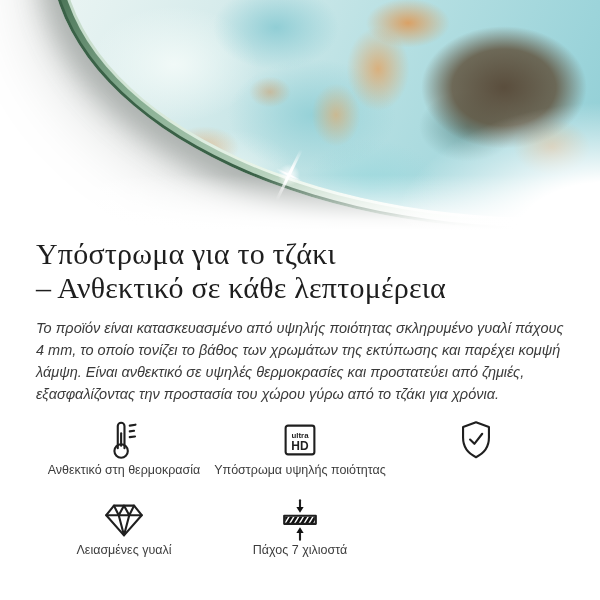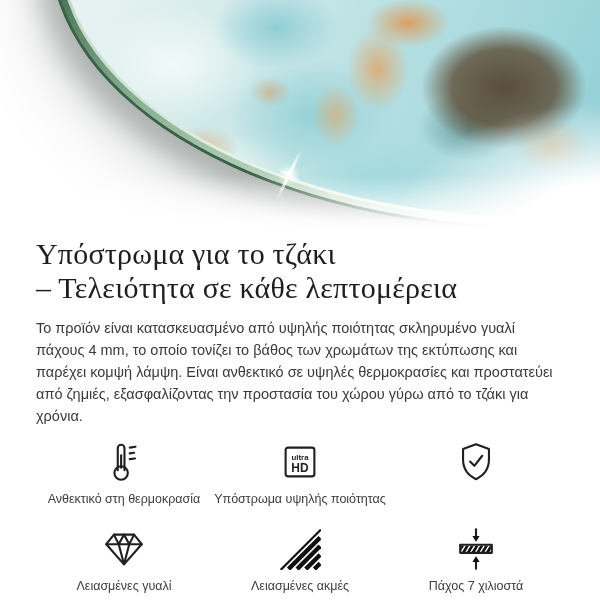--- a/index.html
+++ b/index.html
@@ -39,48 +39,48 @@
   .sparkle::before,.sparkle::after{content:"";position:absolute;left:50%;top:50%;background:
     linear-gradient(to bottom, rgba(255,255,255,0), rgba(255,255,255,.96) 38%, #fff 50%, rgba(255,255,255,.96) 62%, rgba(255,255,255,0));}
   .sparkle::before{width:3px;height:56px;transform:translate(-50%,-50%) rotate(26deg);}
   .sparkle::after{width:2px;height:28px;transform:translate(-50%,-50%) rotate(-64deg);}
 
   
   .content{padding:0 36px;}
   .title{margin:7px 0 0;font-family:"Liberation Serif","DejaVu Serif",serif;font-weight:400;
     font-size:30px;line-height:34px;color:#1e1e1e;letter-spacing:.2px;}
   .title span{display:block;}
-  .desc{margin:12px 0 12px;max-width:540px;font-size:14.5px;line-height:22px;color:#3a3a3a;}
+  .desc{margin:12px 0 12px;max-width:540px;font-size:14.5px;line-height:22px;color:#3a3a3a;font-style:italic;}
 
   
   .grid{margin-top:7px;display:grid;grid-template-columns:repeat(3,1fr);row-gap:20px;}
   .feature{display:flex;flex-direction:column;align-items:center;text-align:center;}
   .feature svg{width:46px;height:46px;display:block;}
-  .feature-label{margin-top:7px;font-size:12.5px;color:#3d3d3d;line-height:14px;}
+  .feature-label{font-size:12.5px;color:#3d3d3d;line-height:14px;}
   .ico{stroke:#1f1f1f;fill:none;stroke-width:2.2;stroke-linecap:round;stroke-linejoin:round;}
   .ico-fill{fill:#111;stroke:none;}
   .badge-text{fill:#1f1f1f;font-family:"Liberation Sans",sans-serif;text-anchor:middle;font-weight:700;}
 </style>
 </head>
 <body>
 
 <div class="hero">
   <div class="glass-shadow"></div>
   <div class="layer edge-dark"></div>
   <div class="layer edge-green"></div>
   <div class="layer edge-light"></div>
   <div class="layer artwork"></div>
   <div class="layer fade"></div>
   <div class="sparkle"></div>
 </div>
 
 <div class="content">
   <h1 class="title">
     <span>Υπόστρωμα για το τζάκι</span>
-    <span>– Τελειότητα σε κάθε λεπτομέρεια</span>
+    <span>– Ανθεκτικό σε κάθε λεπτομέρεια</span>
   </h1>
 
   <p class="desc">Το προϊόν είναι κατασκευασμένο από υψηλής ποιότητας σκληρυμένο γυαλί πάχους 4 mm, το οποίο τονίζει το βάθος των χρωμάτων της εκτύπωσης και παρέχει κομψή λάμψη. Είναι ανθεκτικό σε υψηλές θερμοκρασίες και προστατεύει από ζημιές, εξασφαλίζοντας την προστασία του χώρου γύρω από το τζάκι για χρόνια.</p>
 
   <div class="grid">
 
     <div class="feature">
       <svg viewBox="0 0 48 48">
         <circle class="ico" cx="21" cy="35.5" r="7"></circle>
         <path class="ico" d="M17.5 32.5 V9.5 a3.5 3.5 0 0 1 7 0 V32.5"></path>
@@ -109,37 +109,20 @@
     </div>
 
     <div class="feature">
       <svg viewBox="0 0 48 48">
         <path class="ico" stroke-width="2" d="M13.5 9 H34.5 L42.5 19 L24 40 L5.5 19 Z"></path>
         <path class="ico" stroke-width="2" d="M5.5 19 H42.5 M13.5 9 L18.5 19 L24 40 M34.5 9 L29.5 19 L24 40 M18.5 19 L24 9 L29.5 19"></path>
       </svg>
       <div class="feature-label">Λειασμένες γυαλί</div>
     </div>
 
-    <div class="feature">
-      <svg viewBox="0 0 48 48">
-        <defs>
-            <clipPath id="triClip">
-              <path d="M2 46 L46 46 L46 2 Z"></path>
-            </clipPath>
-          </defs>
-        <g clip-path="url(#triClip)" stroke="#111" stroke-width="4.6" stroke-linecap="butt">
-          <line x1="3" y1="45" x2="45" y2="3"></line>
-          <line x1="12" y1="45" x2="45" y2="12"></line>
-          <line x1="21" y1="45" x2="45" y2="21"></line>
-          <line x1="30" y1="45" x2="45" y2="30"></line>
-          <line x1="39" y1="45" x2="45" y2="39"></line>
-        </g>
-      </svg>
-      <div class="feature-label">Λειασμένες ακμές</div>
-    </div>
 
     <div class="feature">
       <svg viewBox="0 0 48 48">
         <defs>
             <clipPath id="barClip">
               <rect x="8.5" y="20.5" width="31" height="6.8"></rect>
             </clipPath>
           </defs>
         <rect class="ico" x="7.5" y="19.5" width="33" height="8.5" stroke-width="2"></rect>
         <g clip-path="url(#barClip)" stroke="#111" stroke-width="2.8">

